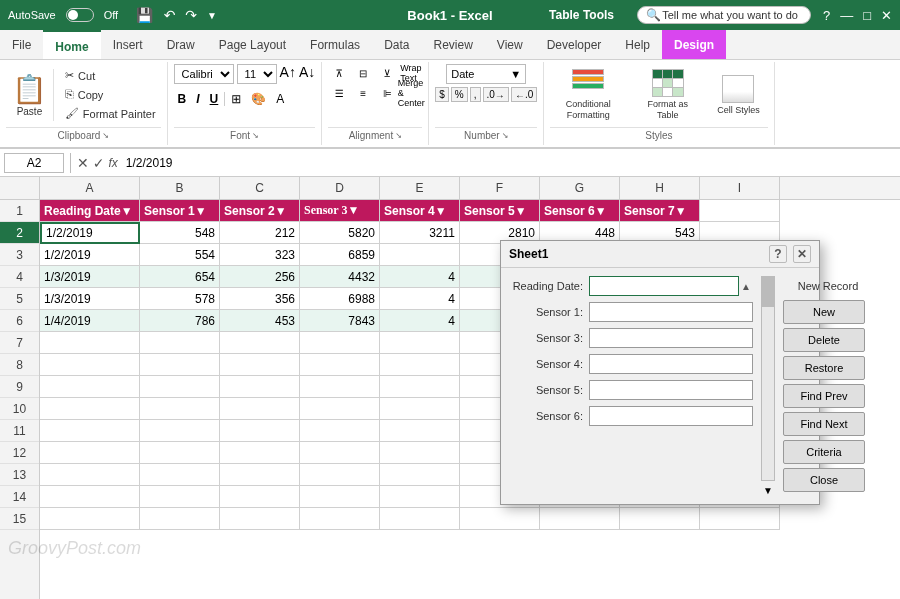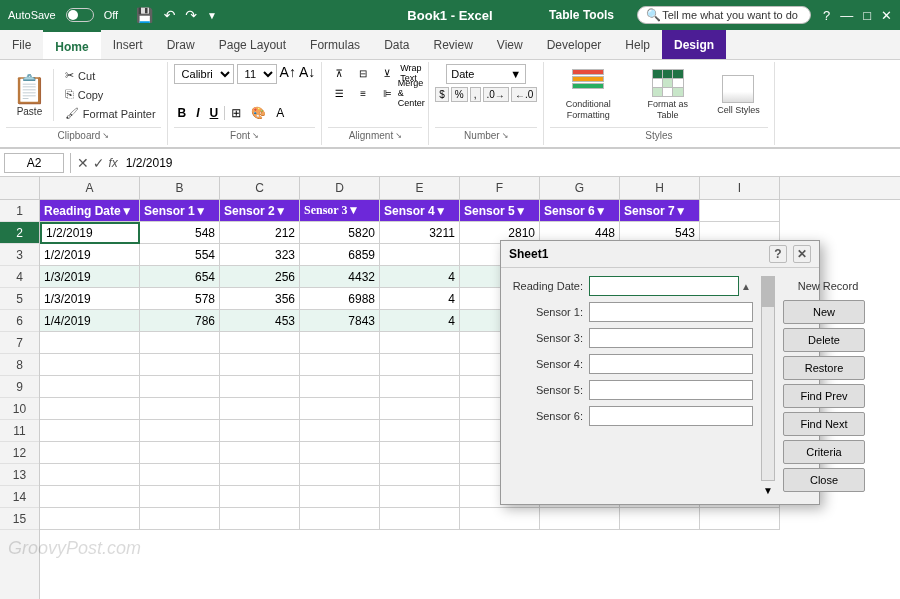--- a/index.html
+++ b/index.html
@@ -19,21 +19,21 @@
     #title-bar-center { font-size: 13px; font-weight: 600; color: #fff; position: absolute; left: 50%; transform: translateX(-50%); }
     #title-bar-right { display: flex; align-items: center; gap: 4px; font-size: 11px; }
     .autosave-toggle { background: #217346; border: 1px solid #ccc; border-radius: 8px; width: 28px; height: 14px; display: inline-block; position: relative; }
     .autosave-toggle::after { content: ''; position: absolute; width: 10px; height: 10px; background: #fff; border-radius: 50%; top: 1px; left: 1px; }
 
     
     #ribbon { background: #fff; border-bottom: 1px solid #ccc; }
     #ribbon-tabs { background: #f3f3f3; display: flex; height: 30px; border-bottom: 1px solid #d0d0d0; }
     .ribbon-tab { padding: 0 12px; line-height: 30px; font-size: 12px; cursor: pointer; color: #444; }
     .ribbon-tab.active { background: #fff; color: #217346; border-top: 2px solid #217346; font-weight: 600; }
-    .ribbon-tab.design { background: #4c1d95; color: #fff; font-weight: 600; }
+    .ribbon-tab.design { background: #d946ef; color: #fff; font-weight: 600; }
 
     #ribbon-content { display: flex; height: 88px; padding: 2px 0; border-bottom: 1px solid #ccc; }
     .ribbon-group { display: flex; flex-direction: column; padding: 2px 6px; border-right: 1px solid #e0e0e0; min-width: 50px; }
     .ribbon-group-content { display: flex; flex: 1; align-items: center; gap: 2px; }
     .ribbon-group-label { font-size: 10px; color: #666; text-align: center; padding: 2px 0; border-top: 1px solid #e0e0e0; margin-top: 2px; display: flex; align-items: center; justify-content: center; gap: 2px; }
     .ribbon-group-label-arrow { font-size: 8px; cursor: pointer; }
     .ribbon-btn-small { display: flex; align-items: center; gap: 4px; padding: 2px 5px; cursor: pointer; border-radius: 2px; font-size: 11px; color: #333; }
 
     
     .clipboard-group { flex-direction: row; }
@@ -70,21 +70,21 @@
     .col-header { height: 22px; border-right: 1px solid #ccc; display: flex; align-items: center; justify-content: center; font-size: 12px; color: #444; font-weight: 400; background: #f3f3f3; cursor: pointer; }
 
     #grid-container { display: flex; flex: 1; }
     #row-nums { display: flex; flex-direction: column; width: 40px; min-width: 40px; background: #f3f3f3; border-right: 1px solid #ccc; }
     .row-num { height: 22px; display: flex; align-items: center; justify-content: center; font-size: 12px; color: #444; border-bottom: 1px solid #e0e0e0; cursor: pointer; }
     .row-num.selected { background: #217346; color: #fff; }
 
     #grid { flex: 1; overflow: hidden; }
     .grid-row { display: flex; height: 22px; }
     .cell { border-right: 1px solid #d0d0d0; border-bottom: 1px solid #d0d0d0; display: flex; align-items: center; padding: 0 4px; font-size: 12px; overflow: hidden; white-space: nowrap; }
-    .cell.header-cell { background: #6d28d9; color: #fff; font-weight: 600; }
+    .cell.header-cell { background: #be185d; color: #fff; font-weight: 600; }
     .cell.selected-cell { border: 2px solid #217346; }
     .cell.number { justify-content: flex-end; }
     .cell.striped { background: #e8f5f0; }
 
     
     .col-a { width: 100px; min-width: 100px; }
     .col-b { width: 80px; min-width: 80px; }
     .col-c { width: 80px; min-width: 80px; }
     .col-d { width: 80px; min-width: 80px; }
     .col-e { width: 80px; min-width: 80px; }
@@ -213,21 +213,21 @@
           </div>
         </div>
       </div>
       <div class="ribbon-group-label">
         <span>Clipboard</span>
         <span class="ribbon-group-label-arrow">↘</span>
       </div>
     </div>
 
     <div class="ribbon-group" style="min-width:140px;">
-      <div class="ribbon-group-content" style="flex-direction:column; align-items:flex-start; gap:17px;">
+      <div class="ribbon-group-content" style="flex-direction:column; align-items:flex-start; gap:3px;">
         <div class="font-selects">
           <select class="font-select">
             <option>Calibri</option>
           </select>
           <select class="font-select" style="width:40px;">
             <option>11</option>
           </select>
           <span style="font-size:14px;cursor:pointer;">A↑</span>
           <span style="font-size:14px;cursor:pointer;">A↓</span>
         </div>

